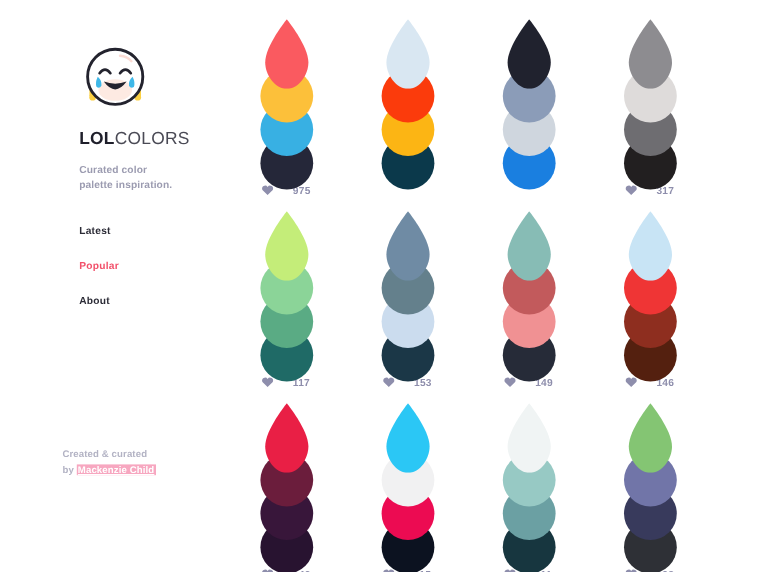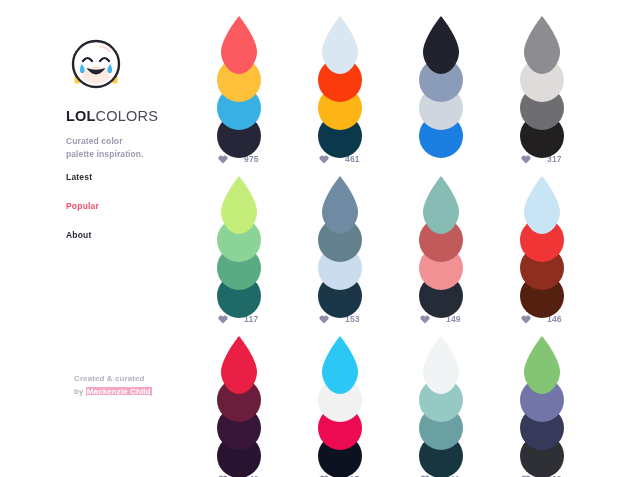--- a/index.html
+++ b/index.html
@@ -43,39 +43,39 @@
   }
   .wordmark .lol { font-weight: bold; color: #1f1f2b; }
   .wordmark .colors { font-weight: normal; color: #4a4a55; }
 
   .tagline {
     font-size: 8.5px;
     line-height: 1.55;
     color: #9b9bb0;
     font-weight: bold;
     letter-spacing: 0.1px;
-    margin-bottom: 11px;
+    margin-bottom: 26px;
   }
 
   .nav { display: block; }
   .nav-item {
     display: block;
     font-size: 8.5px;
     font-weight: bold;
     letter-spacing: 0.2px;
     color: #2b2b36;
     margin-bottom: 19px;
     cursor: pointer;
     text-decoration: none;
   }
   .nav-item.active { color: #f2506a; margin-top: 12px; }
 
   .footer {
     position: absolute;
-    left: 74px;
+    left: 52px;
     bottom: 18px;
     font-size: 8px;
     line-height: 1.6;
     font-weight: bold;
     color: #b3b3c4;
     letter-spacing: 0.1px;
   }
   .footer .author {
     color: #ffffff;
     background: #f7a7c0;
@@ -238,26 +238,20 @@
           <div class="swatch s1">
             <div class="blob" style="background: rgb(251, 59, 12);"></div>
           </div>
           <div class="swatch s2">
             <div class="blob" style="background: rgb(252, 181, 20);"></div>
           </div>
           <div class="swatch s3">
             <div class="blob" style="background: rgb(11, 57, 75);"></div>
           </div>
         </div>
-        <div class="likes">
-          <span class="heart-icon"><svg width="10" height="9" viewBox="0 0 10 9" aria-hidden="true">
-              <path d="M5 8.6 L0.9 4.5 A2.4 2.4 0 0 1 5 1.8 A2.4 2.4 0 0 1 9.1 4.5 Z" fill="#8e8eac"></path>
-            </svg></span>
-          <span class="like-count">461</span>
-        </div>
       </div>
       <div class="palette">
         <div class="stack">
           <div class="swatch s0">
             <div class="drop"><svg width="44" height="58" viewBox="0 0 44 58" aria-hidden="true">
                 <path d="M22 0 C22 0 4 22 4 36 C4 46 12 58 22 58 C32 58 40 46 40 36 C40 22 22 0 22 0 Z" fill="#20222e"></path>
               </svg></div>
           </div>
           <div class="swatch s1">
             <div class="blob" style="background: rgb(139, 156, 184);"></div>

